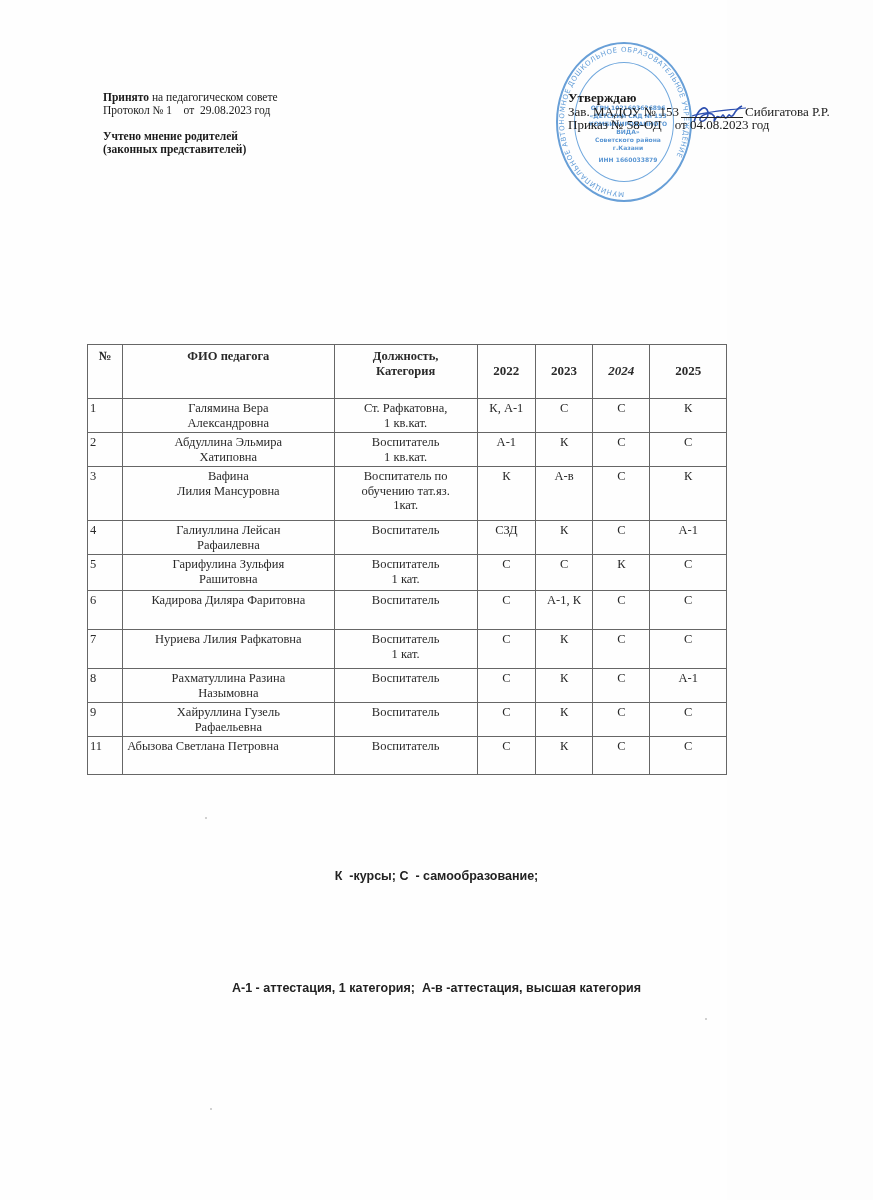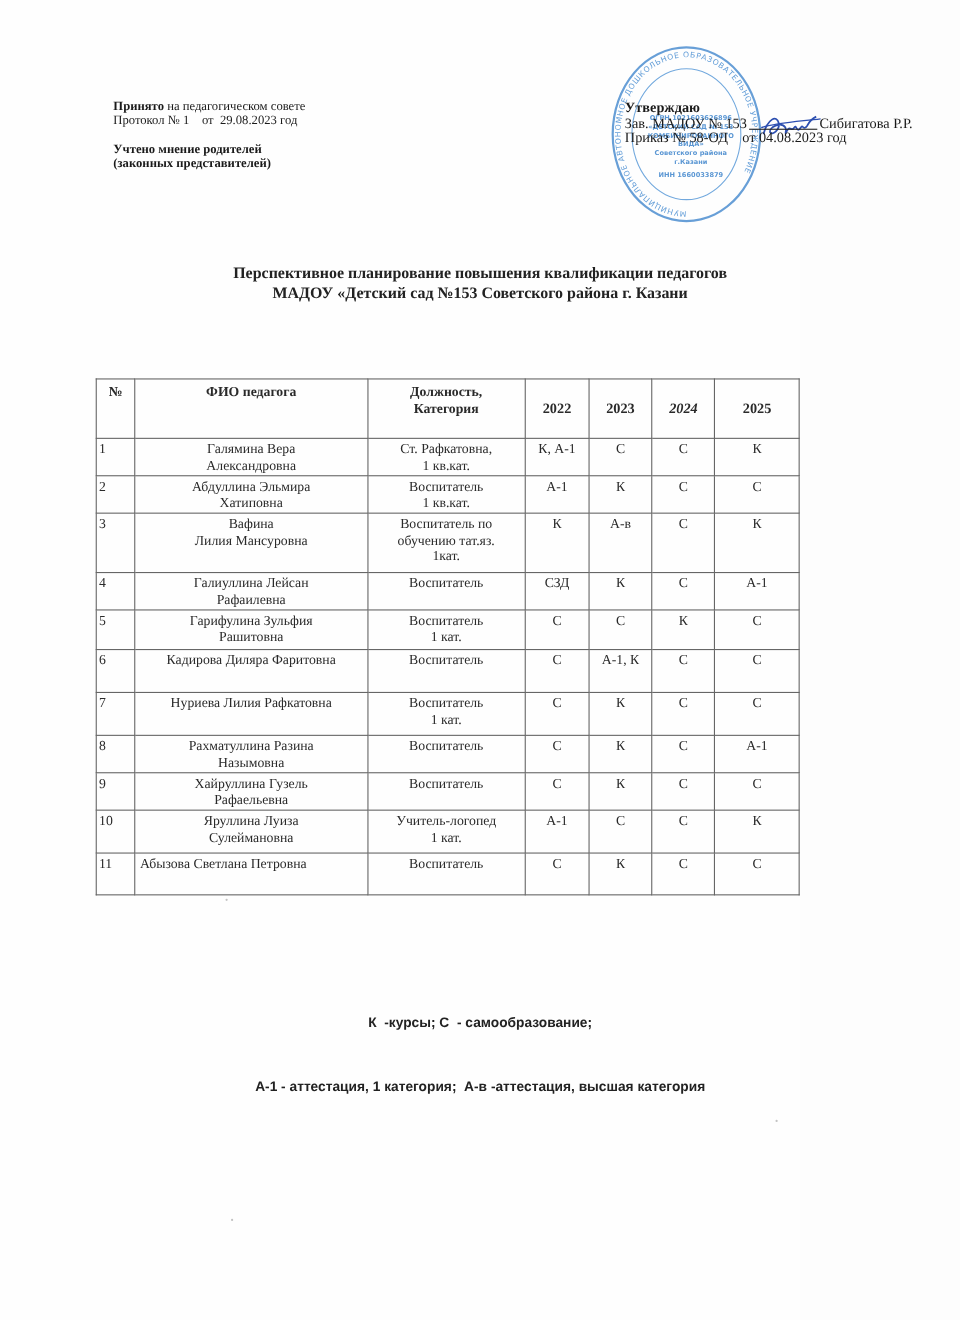--- a/index.html
+++ b/index.html
@@ -156,21 +156,21 @@
     .legend {
       position: absolute;
       left: 0;
       width: 873px;
       text-align: center;
       font-family: "Liberation Sans", "DejaVu Sans", sans-serif;
       font-weight: bold;
       font-size: 12.5px;
       color: #222;
     }
-    .legend.l1 { top: 923px; }
+    .legend.l1 { top: 869px; }
     .legend.l2 { top: 951px; }
     .legend.l3 { top: 981px; }
 
     .speck {
       position: absolute;
       width: 2px; height: 2px;
       background: #999;
       border-radius: 50%;
       opacity: 0.6;
     }
@@ -212,24 +212,20 @@
     <path d="M4,20 C8,6 16,2 18,10 C19,16 12,22 10,18 C9,14 20,8 24,14 C26,18 22,22 26,16 C28,12 30,18 32,14 C34,10 34,20 38,14 C40,10 40,18 44,12 C46,8 48,6 52,4" stroke="#2d4fb0" stroke-width="1.6" fill="none"></path>
     <path d="M2,14 C14,10 30,9 56,6" stroke="#2d4fb0" stroke-width="1.2" fill="none"></path>
   </svg>
 
   <div class="approve-block">
     <div class="bold">Утверждаю</div>
     <div><span>Зав. МАДОУ № 153</span><span class="sig-line"></span><span>Сибигатова Р.Р.</span></div>
     <div style="white-space:pre;">Приказ № 58-ОД    от 04.08.2023 год</div>
   </div>
 
-  <div class="title">
-    <div>Перспективное планирование повышения квалификации педагогов</div>
-    <div>МАДОУ «Детский сад №153 Советского района г. Казани</div>
-  </div>
 
   <table class="plan-table">
     <thead>
       <tr>
         <th class="c-num">
             <span class="hdr-pad">№</span>
           </th>
         <th class="c-name">
             <span class="hdr-pad">ФИО педагога</span>
           </th>
@@ -366,35 +362,20 @@
             <div>Рафаельевна</div>
           </td>
         <td>
             <div>Воспитатель</div>
           </td>
         <td>С</td>
         <td>К</td>
         <td>С</td>
         <td>С</td>
       </tr>
-      <tr class="r10">
-        <td class="num">10</td>
-        <td>
-            <div>Яруллина Луиза</div>
-            <div>Сулеймановна</div>
-          </td>
-        <td>
-            <div>Учитель-логопед</div>
-            <div>1 кат.</div>
-          </td>
-        <td>А-1</td>
-        <td>С</td>
-        <td>С</td>
-        <td>К</td>
-      </tr>
       <tr class="r11">
         <td class="num">11</td>
         <td class="name-left">
             <div>Абызова Светлана Петровна</div>
           </td>
         <td>
             <div>Воспитатель</div>
           </td>
         <td>С</td>
         <td>К</td>

